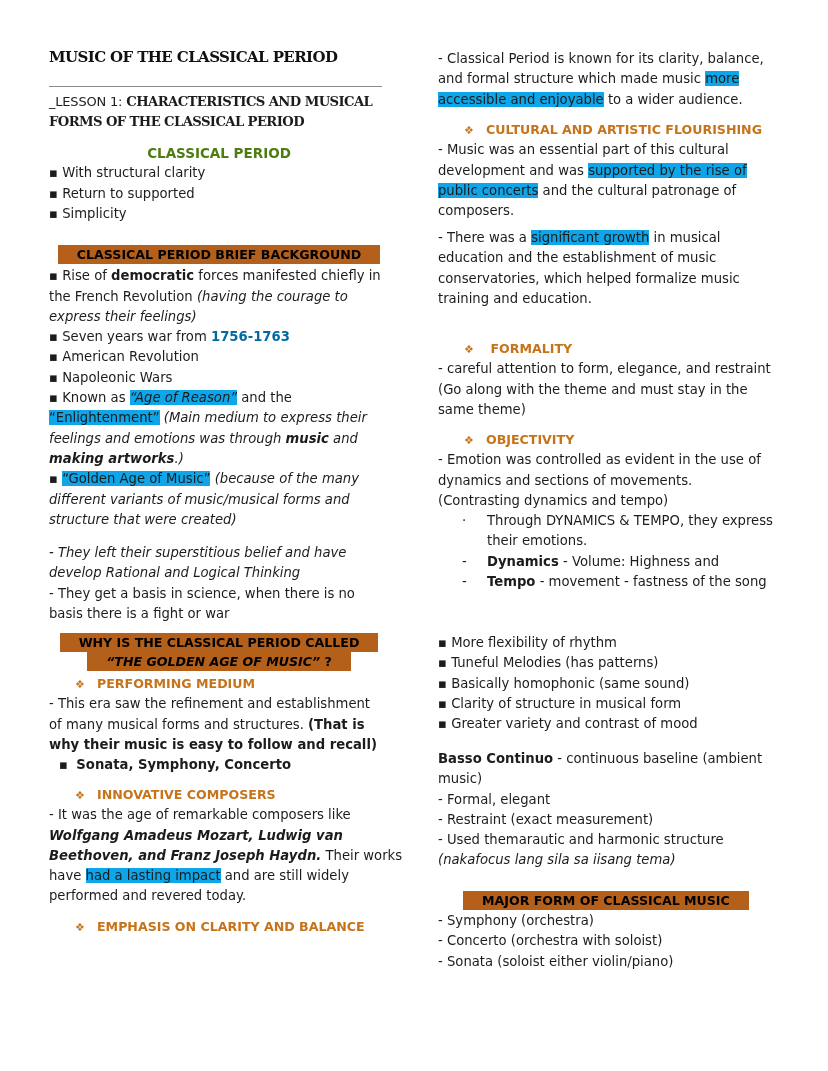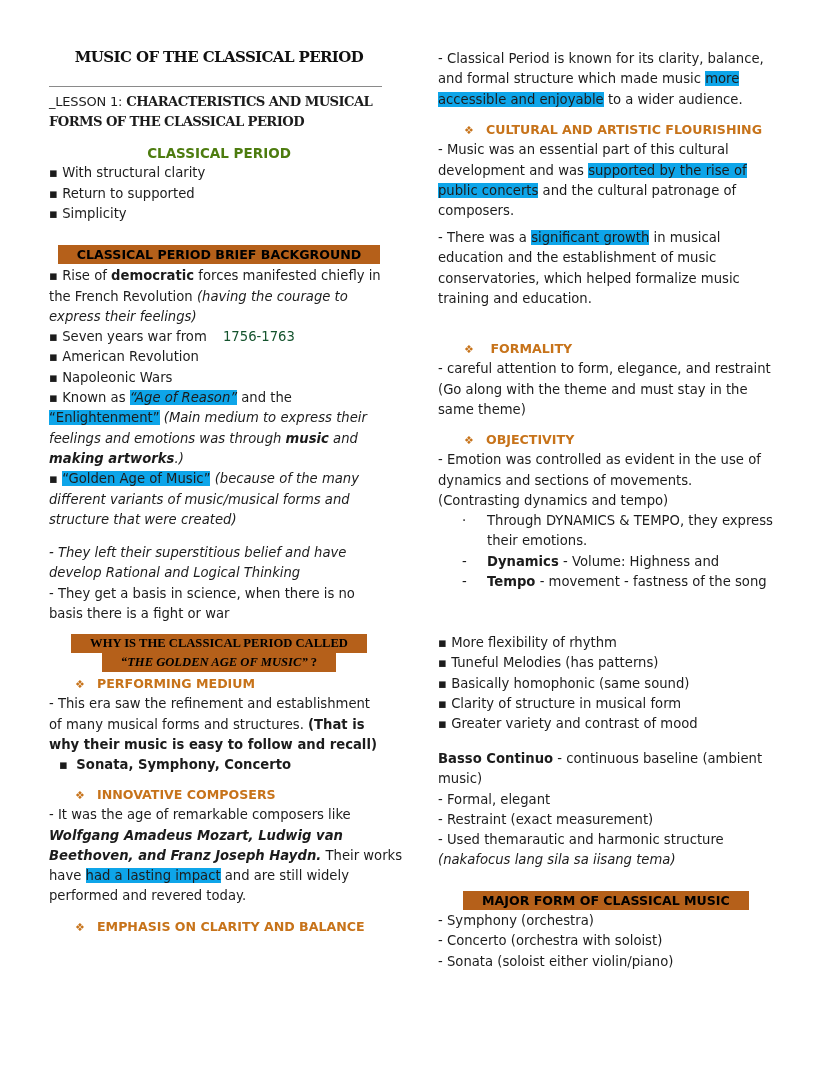--- a/index.html
+++ b/index.html
@@ -11,21 +11,21 @@
     font-size: 13.2px;
     line-height: 20.3px;
     overflow: hidden;
   }
   .col { position: absolute; top: 0; }
   .col-left { left: 49px; width: 340px; }
   .col-right { left: 438px; width: 350px; }
 
   .doc-title {
     position: absolute; top: 47px; left: 0; width: 340px;
-    text-align: center;
+    text-align: left;
     font-family: "DejaVu Serif", serif;
     font-weight: bold;
     font-size: 15px;
     letter-spacing: -0.6px;
     color: #111;
   }
   .rule {
     position: absolute; top: 86px; left: 0; width: 333px;
     height: 1px; background: #8a8a8a;
   }
@@ -51,21 +51,21 @@
     display: inline-block;
     background: #b5601a;
     color: #000000;
     font-weight: bold;
     font-size: 12.6px;
     padding: 0 19px;
     line-height: 19px;
   }
   .center { text-align: center; }
   .hl { background: #0ea5e9; }
-  .red { color: #14532d; font-weight: normal; margin-left: 12px; }
+  .red { color: #0369a1; font-weight: bold; }
   .diamond { color: #c7731a; display: inline-block; width: 22px; font-size: 11px; }
   b { font-weight: bold; }
   i { font-style: italic; }
   .indent-sub { padding-left: 49px; position: relative; }
   .indent-sub .dash { position: absolute; left: 24px; }
 </style>
 </head>
 <body>
 
 <div class="col col-left">
@@ -104,21 +104,21 @@
     <div class="line"><b><i>making artworks</i></b><i>.)</i></div>
     <div class="line"><span>▪</span> <span class="hl">“Golden Age of Music”</span><i> (because of the many</i></div>
     <div class="line"><i>different variants of music/musical forms and</i></div>
     <div class="line"><i>structure that were created)</i></div>
     <div class="line" style="margin-top:13px;"><i>- They left their superstitious belief and have</i></div>
     <div class="line"><i>develop Rational and Logical Thinking</i></div>
     <div class="line">- They get a basis in science, when there is no</div>
     <div class="line">basis there is a fight or war</div>
   </div>
 
-  <div class="block" style="top:633px;font-family:Liberation Serif, serif;">
+  <div class="block" style="top:633px;">
     <div class="line center" style="height:19px;"><span class="banner">WHY IS THE CLASSICAL PERIOD CALLED</span></div>
     <div class="line center" style="height:20px;"><span class="banner"><i>“THE GOLDEN AGE OF MUSIC”</i><span> ?</span></span></div>
   </div>
 
   <div class="block" style="top:674px;">
     <div class="line h-orange" style="padding-left:26px;"><span class="diamond">❖</span><span>PERFORMING MEDIUM</span></div>
     <div class="line">- This era saw the refinement and establishment</div>
     <div class="line"><span>of many musical forms and structures. </span><b>(That is</b></div>
     <div class="line"><b>why their music is easy to follow and recall)</b></div>
     <div class="line" style="padding-left:10px;"><span>▪</span>&nbsp;&nbsp;<b>Sonata, Symphony, Concerto</b></div>

